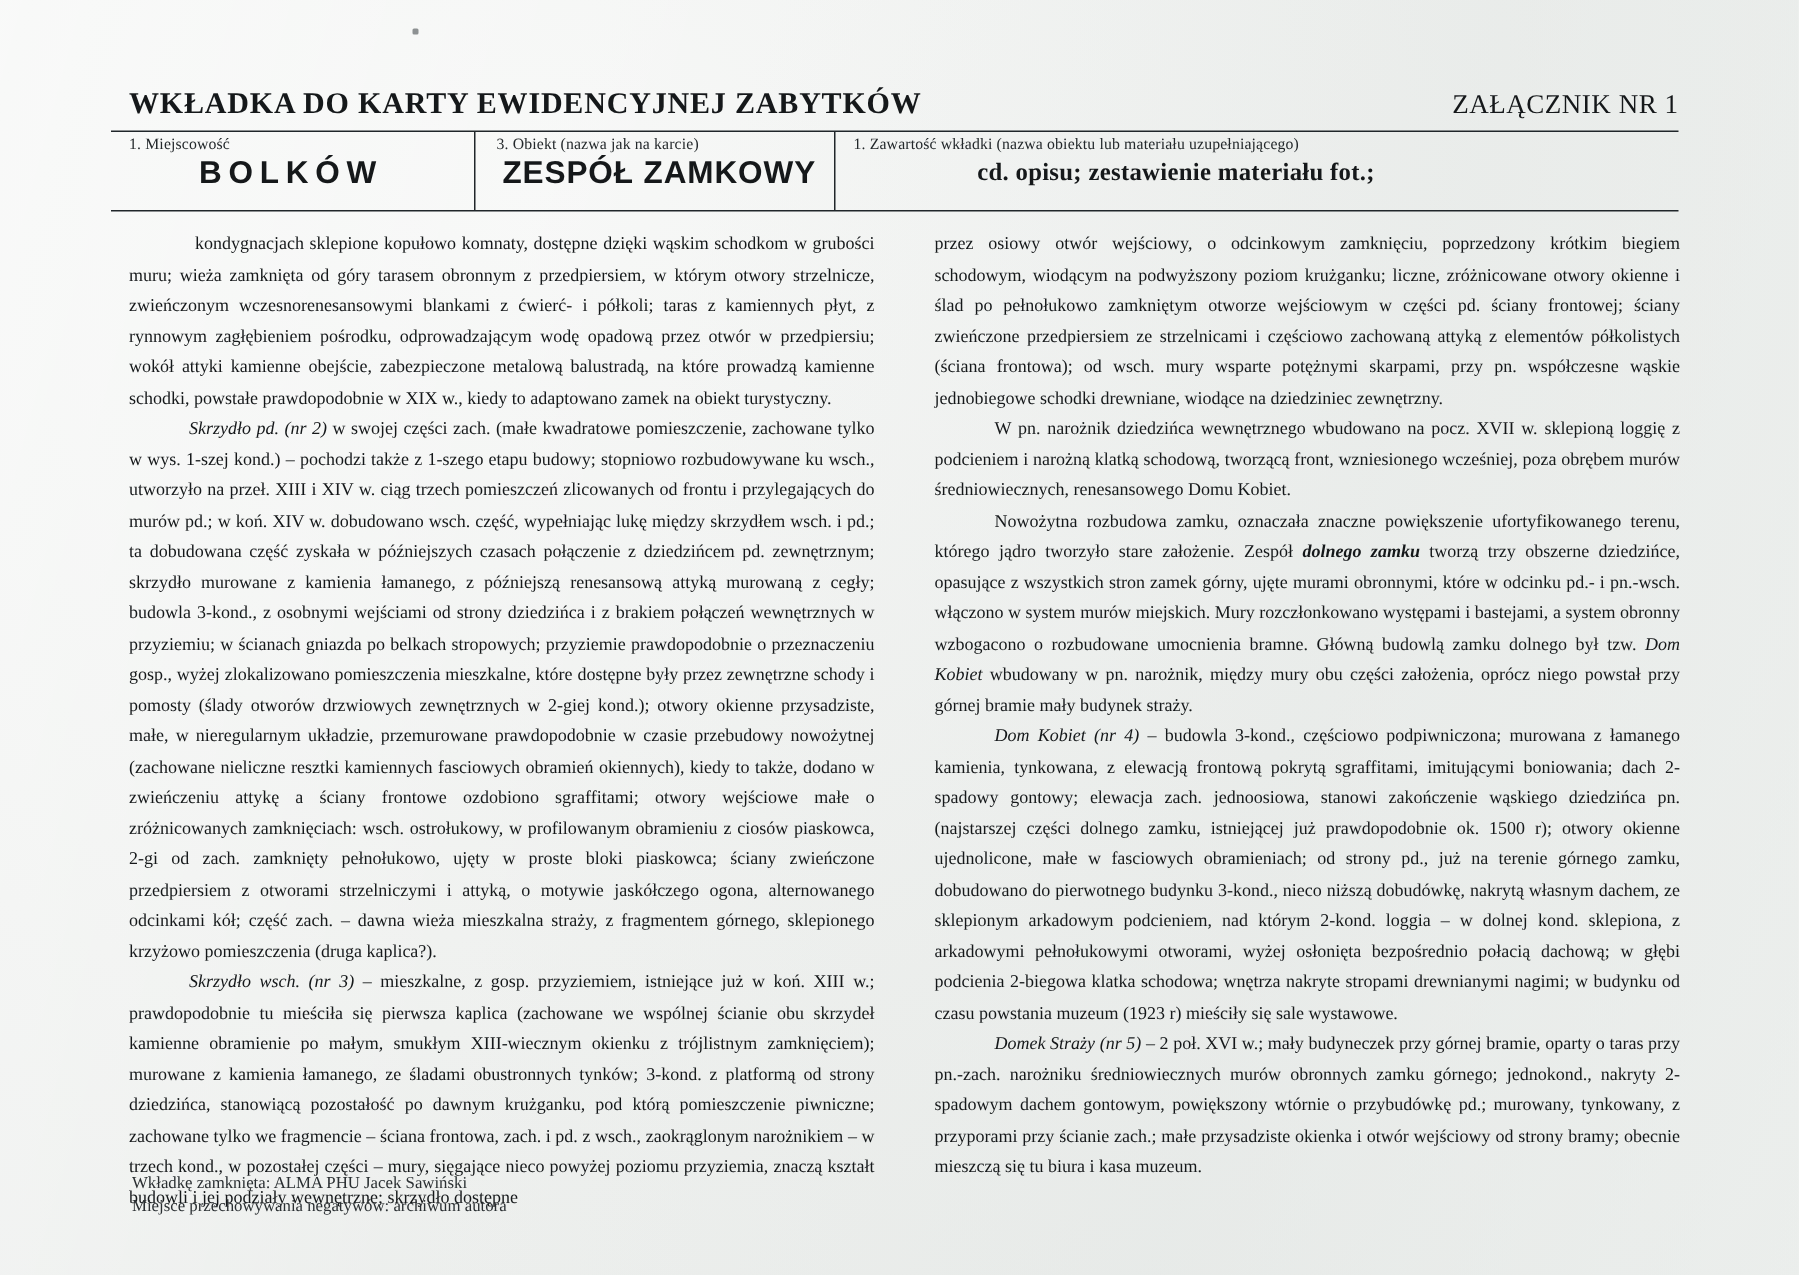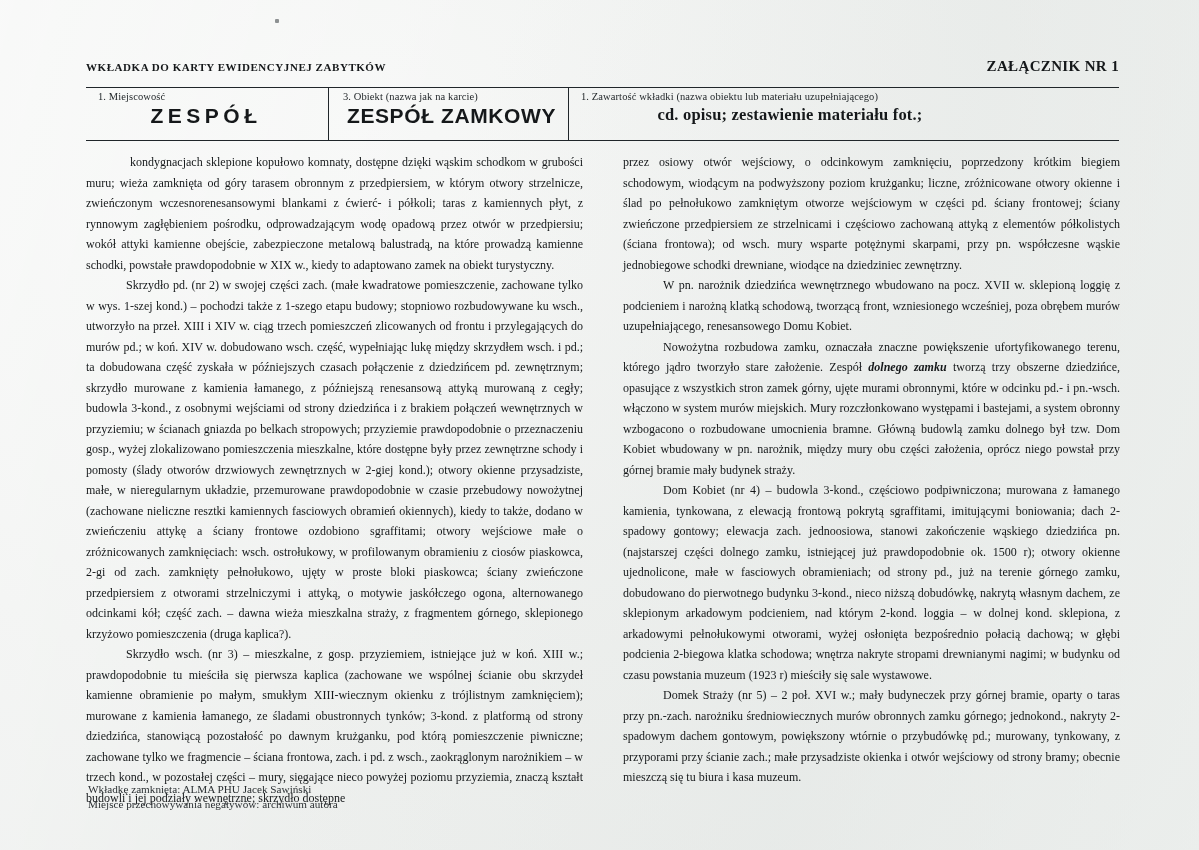--- a/index.html
+++ b/index.html
@@ -37,32 +37,32 @@
     position: absolute;
     left: 86px;
     right: 80px;
     top: 58px;
     display: flex;
     align-items: baseline;
     justify-content: space-between;
   }
   .doc-title {
     font-weight: bold;
-    font-size: 11px;
+    font-size: 20px;
     letter-spacing: .55px;
   }
   .annex-label {
-    font-weight: bold;
-    font-size: 15px;
+    font-weight: normal;
+    font-size: 18px;
     letter-spacing: .35px;
   }
 
   .header-table {
     position: absolute;
-    left: 86px;
+    left: 74px;
     right: 80px;
     top: 87px;
     height: 52px;
     border-top: 1.6px solid #20262a;
     border-bottom: 1.6px solid #20262a;
     display: flex;
   }
   .hcell {
     position: relative;
     padding: 3px 0 0 0;
@@ -113,21 +113,21 @@
   .col p {
     margin: 0;
     font-size: 12px;
     line-height: 20.5px;
     text-align: justify;
     text-justify: inter-word;
     hyphens: manual;
   }
   .col p.ind { text-indent: 44px; }
   .col p.ind2 { text-indent: 40px; }
-  .ttl { }
+  .ttl { font-style: italic; }
   .ttl-b { font-style: italic; font-weight: bold; }
 
   
   .footer {
     position: absolute;
     left: 88px;
     top: 782px;
     font-size: 11.2px;
     line-height: 15px;
     color: #2a2f32;
@@ -140,21 +140,21 @@
 <div class="speck" style="left:275px; top:19px;"></div>
 
 <div class="doc-title-row">
   <div class="doc-title">WKŁADKA DO KARTY EWIDENCYJNEJ ZABYTKÓW</div>
   <div class="annex-label">ZAŁĄCZNIK NR 1</div>
 </div>
 
 <div class="header-table">
   <div class="hcell c1">
     <div class="hcell-label">1. Miejscowość</div>
-    <div class="hcell-value">ZESPÓŁ</div>
+    <div class="hcell-value">BOLKÓW</div>
   </div>
   <div class="hcell c2">
     <div class="hcell-label">3. Obiekt (nazwa jak na karcie)</div>
     <div class="hcell-value">ZESPÓŁ ZAMKOWY</div>
   </div>
   <div class="hcell c3">
     <div class="hcell-label">1. Zawartość wkładki (nazwa obiektu lub materiału uzupełniającego)</div>
     <div class="hcell-value">cd. opisu; zestawienie materiału fot.;</div>
   </div>
 </div>
@@ -162,21 +162,21 @@
 <div class="columns">
 
   <div class="col">
     <p class="ind">kondygnacjach sklepione kopułowo komnaty, dostępne dzięki wąskim schodkom w grubości muru; wieża zamknięta od góry tarasem obronnym z przedpiersiem, w którym otwory strzelnicze, zwieńczonym wczesnorenesansowymi blankami z ćwierć- i półkoli; taras z kamiennych płyt, z rynnowym zagłębieniem pośrodku, odprowadzającym wodę opadową przez otwór w przedpiersiu; wokół attyki kamienne obejście, zabezpieczone metalową balustradą, na które prowadzą kamienne schodki, powstałe prawdopodobnie w XIX w., kiedy to adaptowano zamek na obiekt turystyczny.</p>
     <p class="ind2"><span class="ttl">Skrzydło pd. (nr 2)</span><span> w swojej części zach. (małe kwadratowe pomieszczenie, zachowane tylko w wys. 1-szej kond.) – pochodzi także z 1-szego etapu budowy; stopniowo rozbudowywane ku wsch., utworzyło na przeł. XIII i XIV w. ciąg trzech pomieszczeń zlicowanych od frontu i przylegających do murów pd.; w koń. XIV w. dobudowano wsch. część, wypełniając lukę między skrzydłem wsch. i pd.; ta dobudowana część zyskała w późniejszych czasach połączenie z dziedzińcem pd. zewnętrznym; skrzydło murowane z kamienia łamanego, z późniejszą renesansową attyką murowaną z cegły; budowla 3-kond., z osobnymi wejściami od strony dziedzińca i z brakiem połączeń wewnętrznych  w przyziemiu; w ścianach gniazda po belkach stropowych;  przyziemie prawdopodobnie o przeznaczeniu gosp., wyżej zlokalizowano pomieszczenia mieszkalne, które dostępne były przez zewnętrzne schody i pomosty (ślady otworów drzwiowych zewnętrznych w 2-giej kond.); otwory okienne przysadziste, małe, w nieregularnym układzie, przemurowane prawdopodobnie w czasie przebudowy nowożytnej (zachowane  nieliczne resztki kamiennych fasciowych obramień okiennych), kiedy to także, dodano w zwieńczeniu attykę a ściany frontowe ozdobiono sgraffitami; otwory wejściowe małe o zróżnicowanych zamknięciach: wsch. ostrołukowy, w profilowanym obramieniu z ciosów piaskowca, 2-gi od zach. zamknięty pełnołukowo, ujęty w proste bloki piaskowca; ściany zwieńczone przedpiersiem z otworami strzelniczymi i attyką, o motywie jaskółczego ogona, alternowanego odcinkami kół; część zach. – dawna wieża mieszkalna straży, z fragmentem górnego, sklepionego krzyżowo pomieszczenia (druga kaplica?).</span></p>
     <p class="ind2"><span class="ttl">Skrzydło wsch. (nr 3)</span><span> – mieszkalne, z gosp. przyziemiem, istniejące już w koń. XIII w.; prawdopodobnie tu mieściła się pierwsza kaplica (zachowane we wspólnej ścianie obu skrzydeł kamienne obramienie po małym, smukłym XIII-wiecznym okienku z trójlistnym zamknięciem); murowane z kamienia łamanego, ze śladami obustronnych tynków; 3-kond. z platformą od strony dziedzińca, stanowiącą pozostałość po dawnym krużganku, pod którą pomieszczenie piwniczne; zachowane tylko we fragmencie – ściana frontowa, zach. i pd. z wsch., zaokrąglonym narożnikiem – w trzech kond., w pozostałej części –  mury, sięgające nieco powyżej poziomu przyziemia, znaczą kształt budowli i jej podziały wewnętrzne; skrzydło dostępne</span></p>
   </div>
 
   <div class="col">
     <p>przez osiowy otwór wejściowy, o odcinkowym zamknięciu, poprzedzony krótkim biegiem schodowym, wiodącym na podwyższony poziom krużganku; liczne, zróżnicowane otwory okienne i ślad po pełnołukowo zamkniętym otworze wejściowym w części pd. ściany frontowej; ściany zwieńczone przedpiersiem ze strzelnicami i częściowo zachowaną attyką z elementów półkolistych (ściana frontowa); od wsch. mury wsparte potężnymi skarpami, przy pn. współczesne wąskie jednobiegowe schodki drewniane, wiodące na dziedziniec zewnętrzny.</p>
-    <p class="ind2">W pn. narożnik dziedzińca wewnętrznego wbudowano na pocz. XVII w. sklepioną loggię z podcieniem i narożną klatką schodową, tworzącą front, wzniesionego wcześniej, poza obrębem murów uzupełniającego, renesansowego Domu Kobiet.</p>
+    <p class="ind2">W pn. narożnik dziedzińca wewnętrznego wbudowano na pocz. XVII w. sklepioną loggię z podcieniem i narożną klatką schodową, tworzącą front, wzniesionego wcześniej, poza obrębem murów średniowiecznych, renesansowego Domu Kobiet.</p>
     <p class="ind2"><span>Nowożytna rozbudowa zamku, oznaczała znaczne powiększenie ufortyfikowanego terenu, którego jądro tworzyło stare założenie. Zespół </span><span class="ttl-b">dolnego zamku</span><span> tworzą trzy obszerne dziedzińce, opasujące  z wszystkich stron zamek górny, ujęte murami obronnymi, które w odcinku pd.- i pn.-wsch. włączono w system murów miejskich. Mury rozczłonkowano występami i bastejami, a system obronny wzbogacono o rozbudowane umocnienia bramne. Główną budowlą zamku dolnego był tzw. </span><span class="ttl">Dom Kobiet</span><span> wbudowany w pn. narożnik, między mury obu części założenia, oprócz niego powstał przy górnej bramie mały budynek straży.</span></p>
     <p class="ind2"><span class="ttl">Dom Kobiet (nr 4)</span><span> – budowla 3-kond., częściowo podpiwniczona; murowana z łamanego kamienia, tynkowana, z elewacją frontową pokrytą sgraffitami, imitującymi boniowania; dach 2-spadowy gontowy; elewacja zach. jednoosiowa, stanowi zakończenie wąskiego dziedzińca pn. (najstarszej części dolnego zamku, istniejącej już prawdopodobnie ok. 1500 r); otwory okienne ujednolicone, małe w fasciowych obramieniach; od strony pd., już na terenie górnego zamku, dobudowano do pierwotnego budynku 3-kond., nieco niższą dobudówkę, nakrytą własnym dachem,  ze sklepionym arkadowym podcieniem, nad którym 2-kond. loggia – w dolnej kond. sklepiona, z arkadowymi pełnołukowymi otworami, wyżej osłonięta bezpośrednio połacią dachową; w głębi podcienia 2-biegowa klatka schodowa; wnętrza nakryte stropami drewnianymi nagimi; w budynku od czasu powstania muzeum (1923 r) mieściły się sale wystawowe.</span></p>
     <p class="ind2"><span class="ttl">Domek Straży (nr 5)</span><span> – 2 poł. XVI w.; mały budyneczek przy górnej bramie, oparty o taras przy pn.-zach. narożniku średniowiecznych murów obronnych zamku górnego; jednokond., nakryty 2-spadowym dachem gontowym, powiększony wtórnie o przybudówkę pd.; murowany, tynkowany, z przyporami przy ścianie zach.; małe przysadziste okienka i otwór wejściowy od strony bramy; obecnie mieszczą się tu biura i kasa muzeum.</span></p>
   </div>
 
 </div>
 
 <div class="footer">
   <div>Wkładkę zamknięta: ALMA PHU Jacek Sawiński</div>
   <div>Miejsce przechowywania negatywów: archiwum autora</div>

